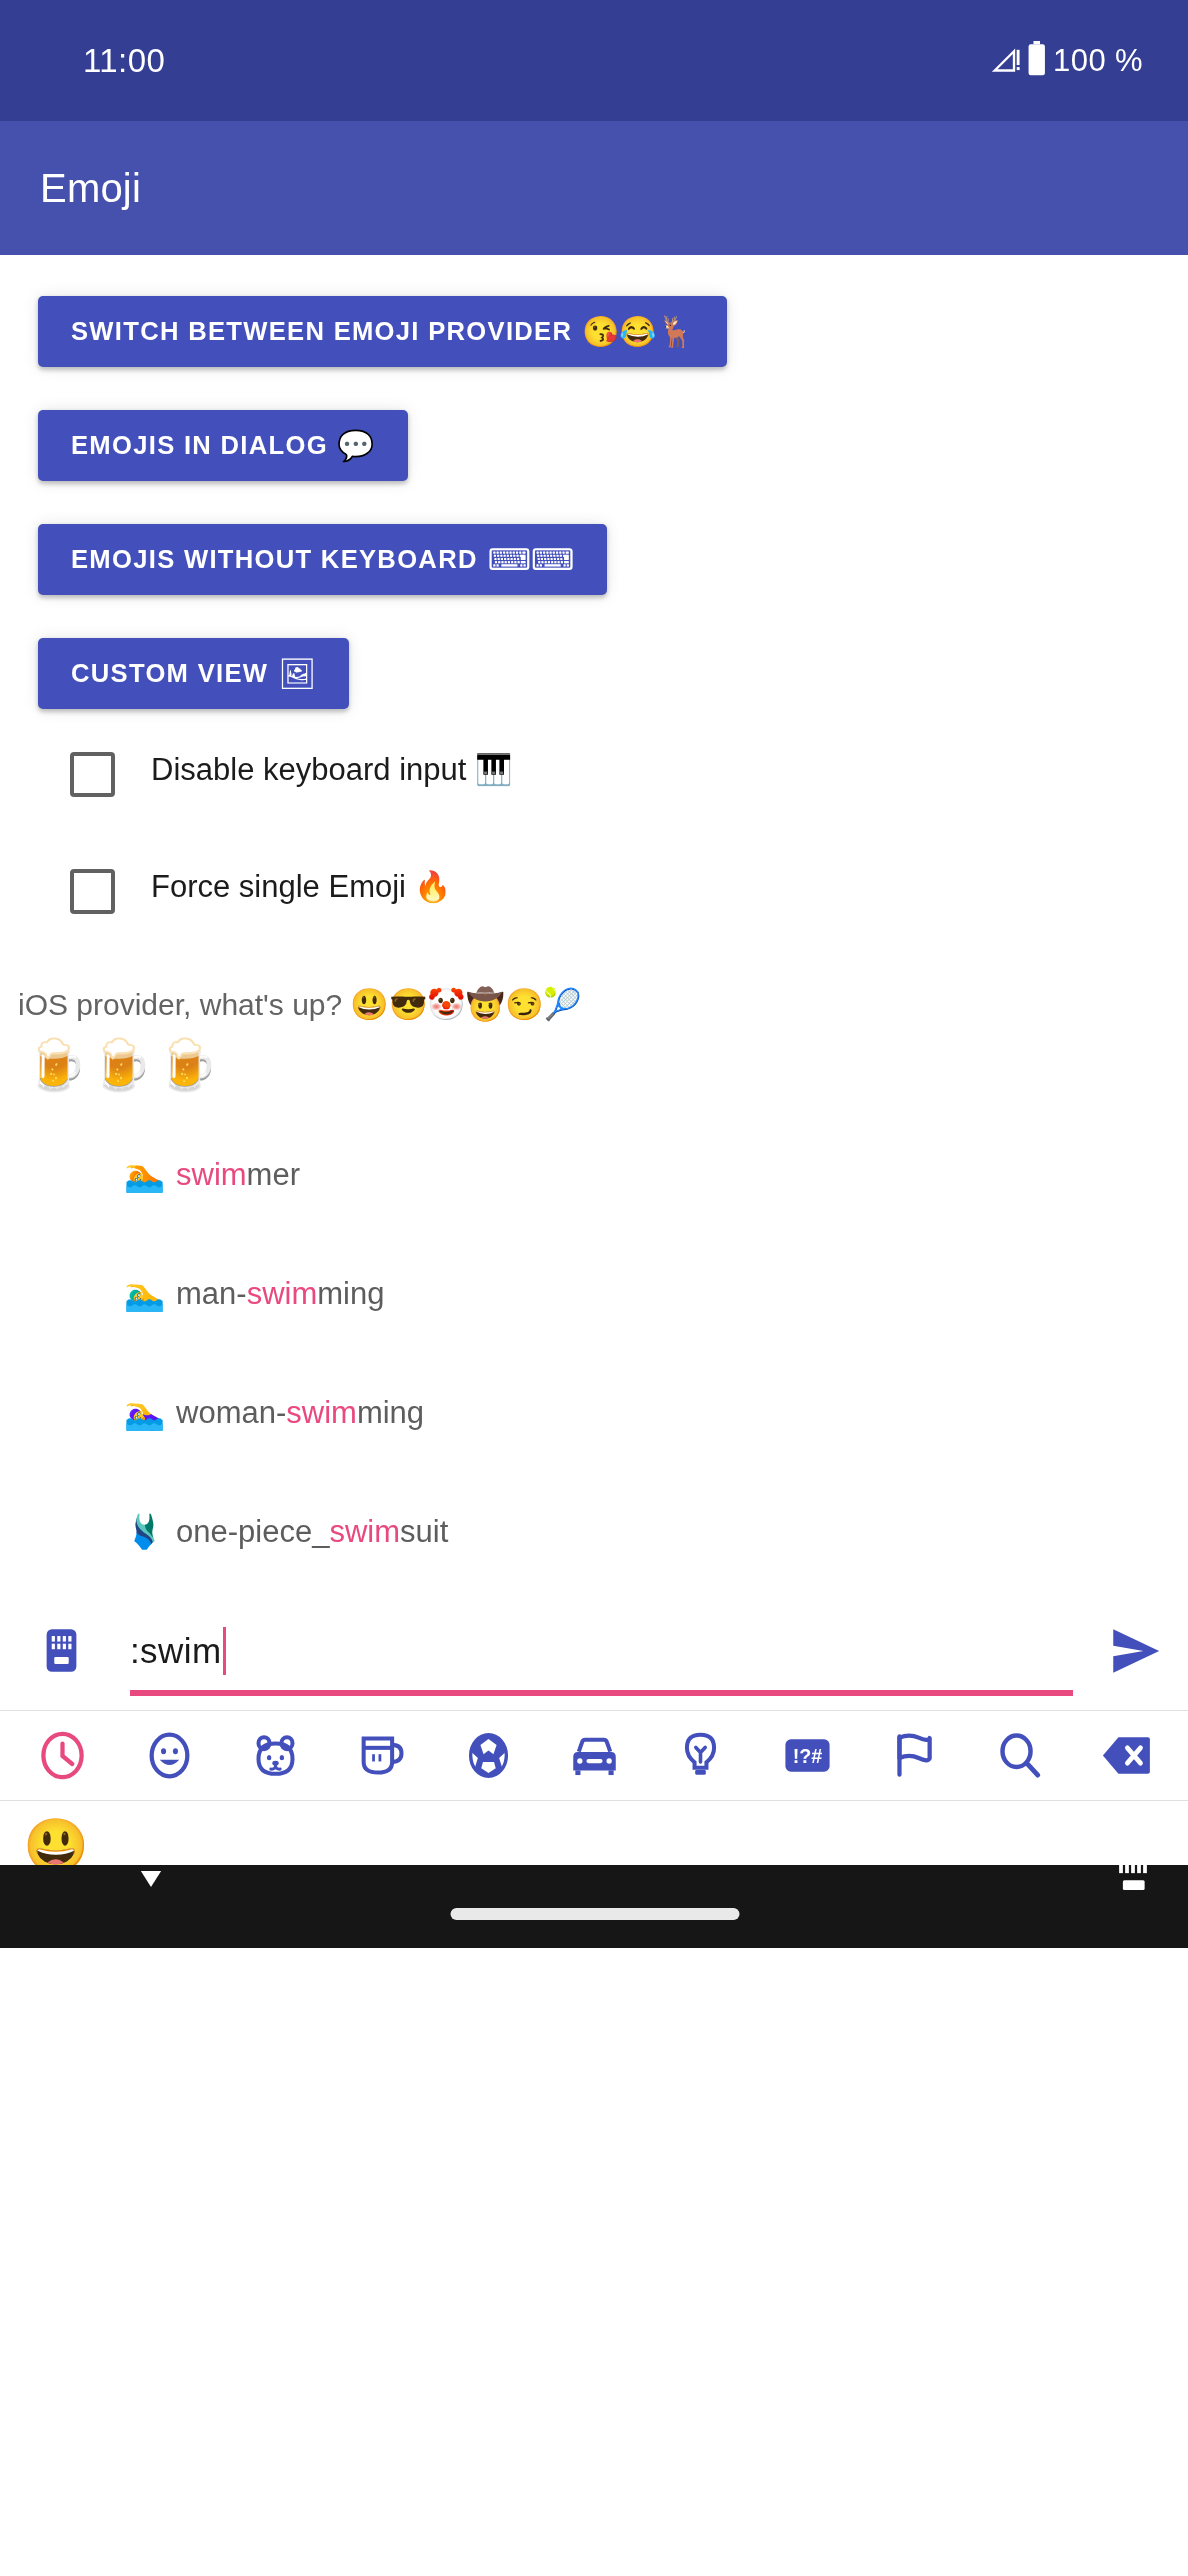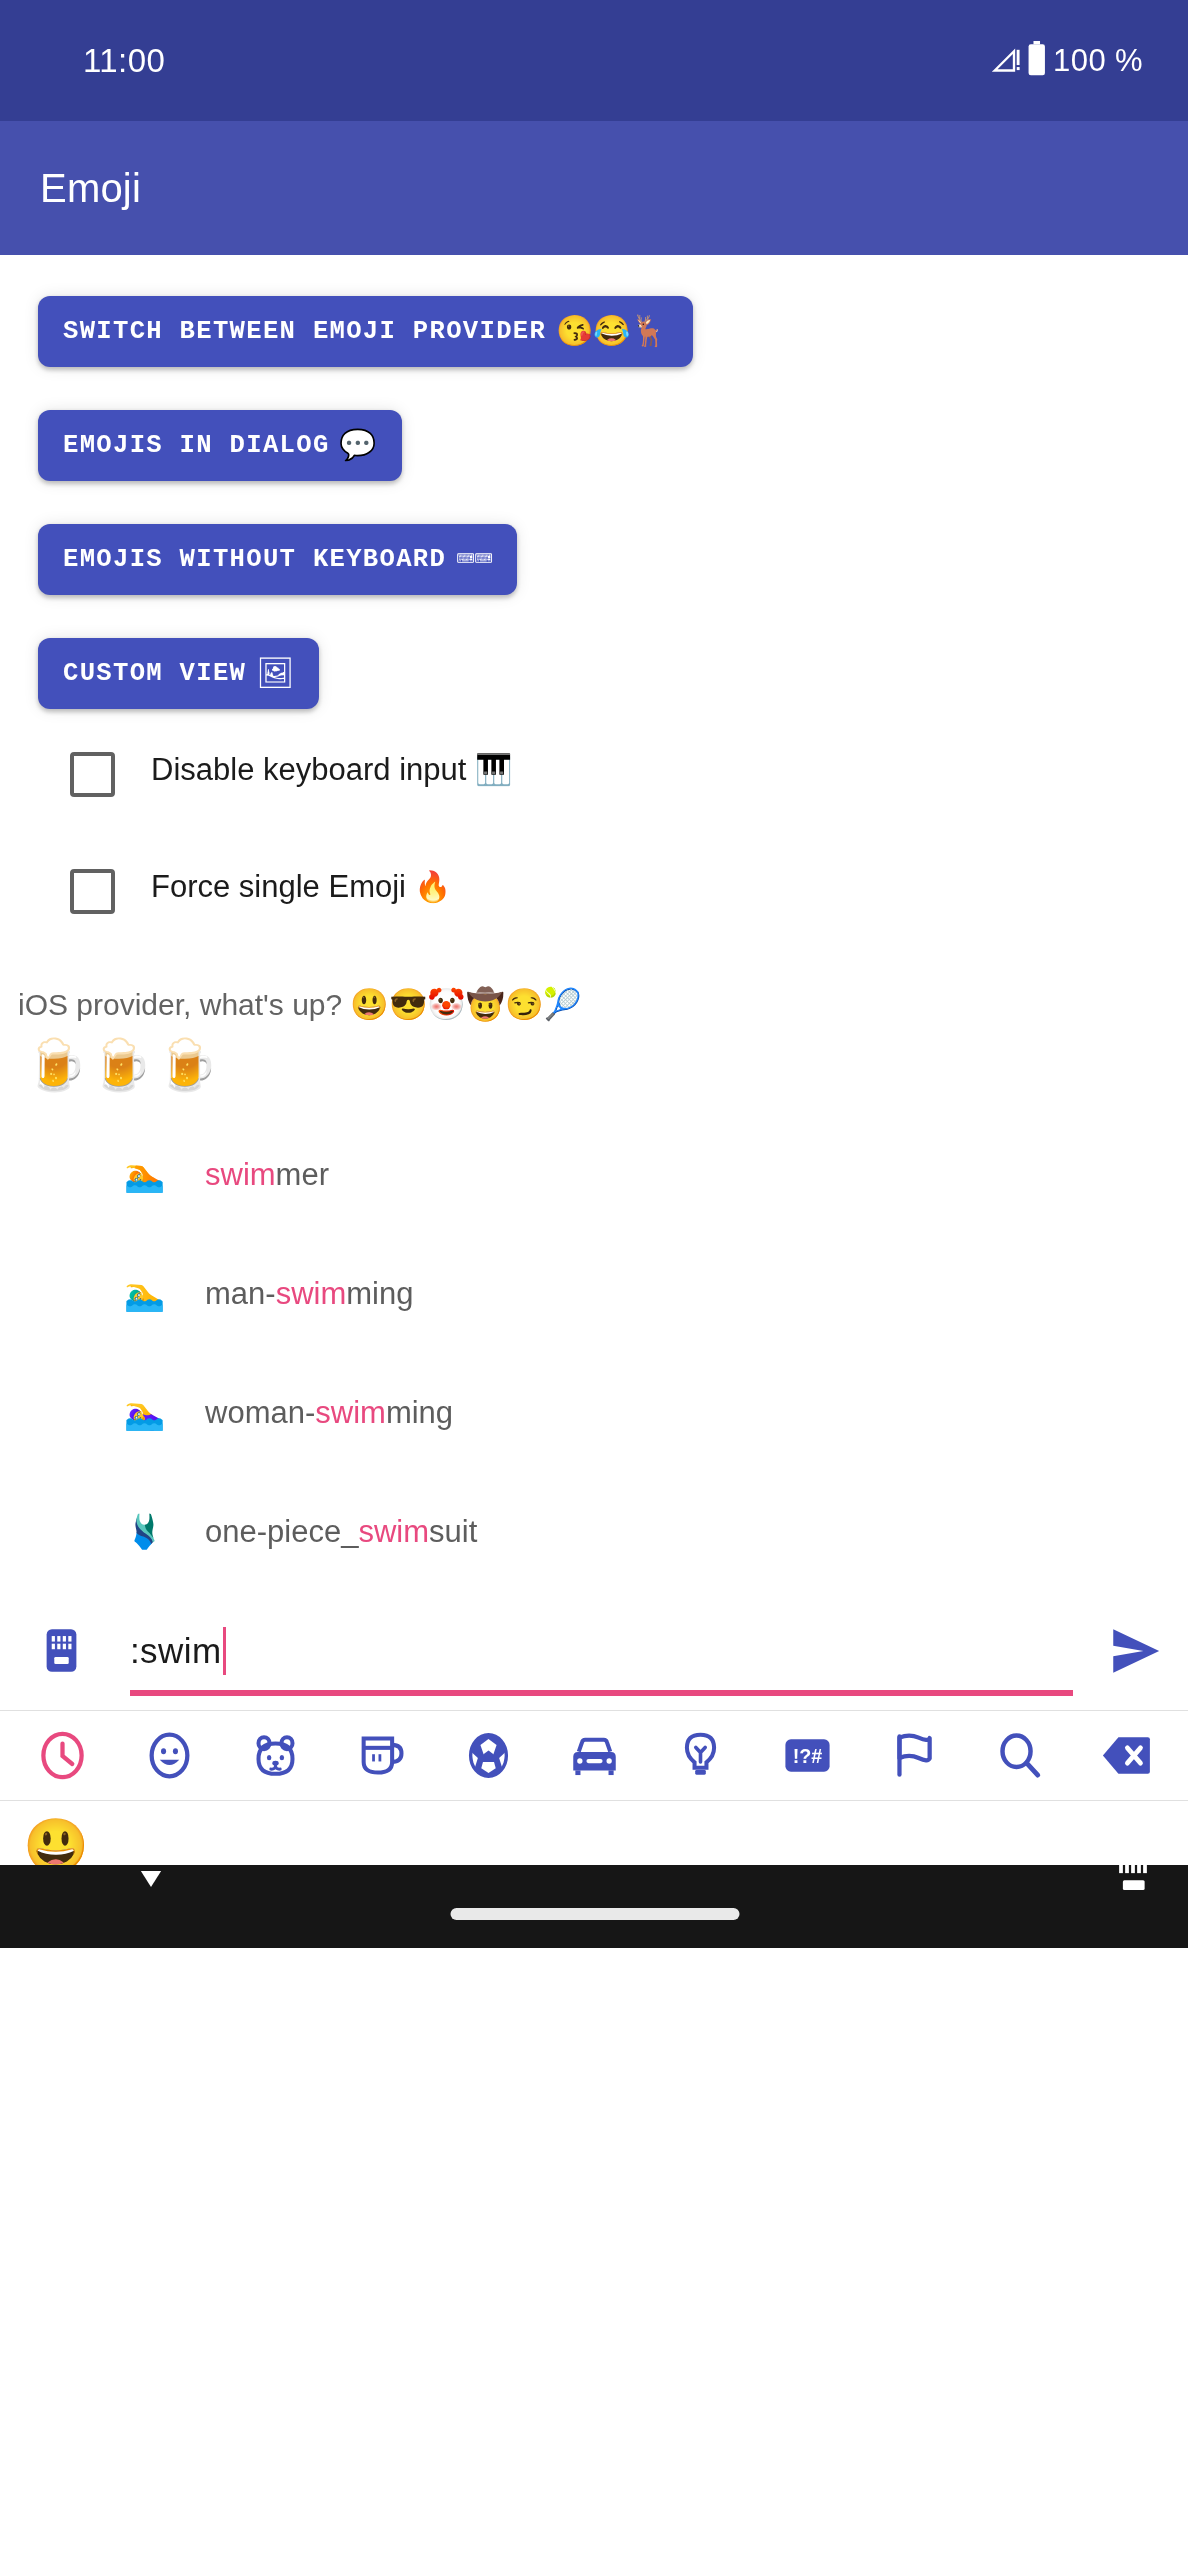--- a/index.html
+++ b/index.html
@@ -77,27 +77,27 @@
   .buttons-area {
     padding: 41px 0 0 38px;
   }
 
   .mat-button {
     display: inline-flex;
     align-items: center;
     background: #4350bb;
     color: #ffffff;
     border: none;
-    border-radius: 12px;
-    padding: 0 25px;
+    border-radius: 5px;
+    padding: 0 33px;
     height: 71px;
     font-size: 25.6px;
     font-weight: bold;
     letter-spacing: 1.3px;
-    font-family: Liberation Mono, monospace;
+    font-family: Liberation Sans, sans-serif;
     box-shadow: 0 2.5px 4.1px rgba(0,0,0,0.22), 0 0.8px 15px rgba(0,0,0,0.10);
     margin-bottom: 43px;
     white-space: nowrap;
     cursor: pointer;
   }
   .mat-button .btn-emo {
     font-size: 30px;
     margin-left: 10px;
     letter-spacing: 0;
     font-weight: normal;
@@ -176,21 +176,21 @@
     cursor: pointer;
   }
   .suggestion .s-emo {
     font-size: 33px;
     width: 51px;
     flex: 0 0 auto;
   }
   .suggestion .s-text {
     font-size: 31px;
     color: #5d5d5d;
-    margin-left: 30px;
+    margin-left: 1px;
     white-space: nowrap;
   }
   .hl { color: #e8497f; }
 
   .edit-area {
     display: flex;
     align-items: center;
     padding: 0 25px 0 36px;
     height: 119px;
   }

